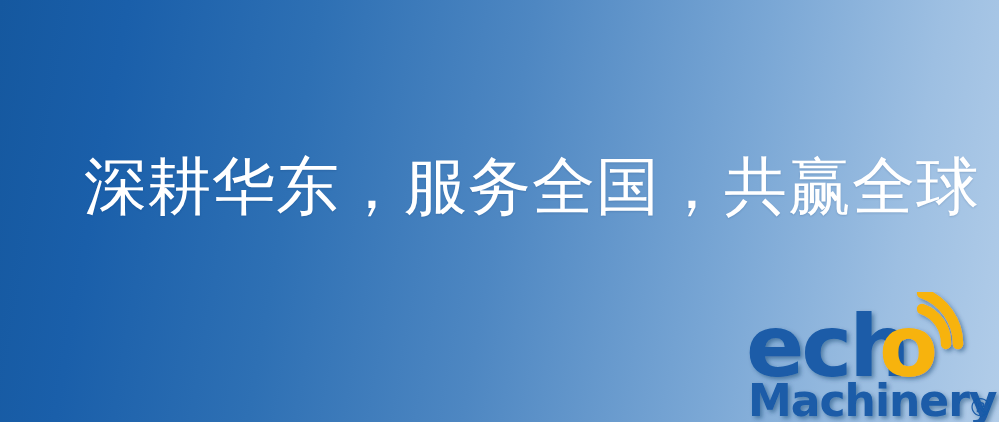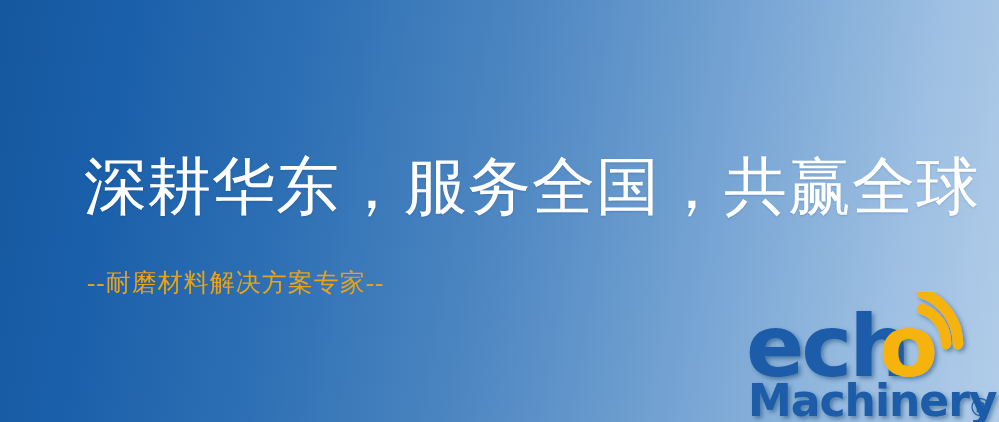--- a/index.html
+++ b/index.html
@@ -88,21 +88,20 @@
     font-size: 25px;
   }
 </style>
 </head>
 <body>
 
 <div id="banner">
 
   <div id="headline">深耕华东，服务全国，共赢全球</div>
 
-  <div id="subheadline">--耐磨材料解决方案专家--</div>
 
   <div id="logo">
     <svg viewBox="0 0 253 130" xmlns="http://www.w3.org/2000/svg" aria-hidden="true">
       <defs>
         <filter id="logoShadow" x="-30%" y="-30%" width="180%" height="180%">
           <feDropShadow dx="2.5" dy="2.5" stdDeviation="2.2" flood-color="#0B3362" flood-opacity="0.45"></feDropShadow>
         </filter>
       </defs>
 
       <g filter="url(#logoShadow)">

